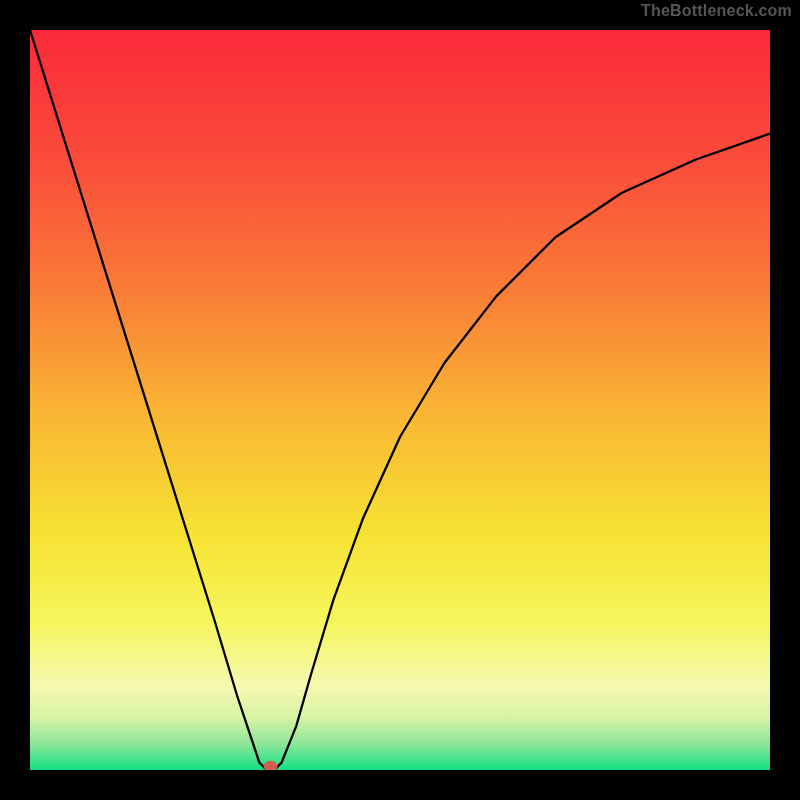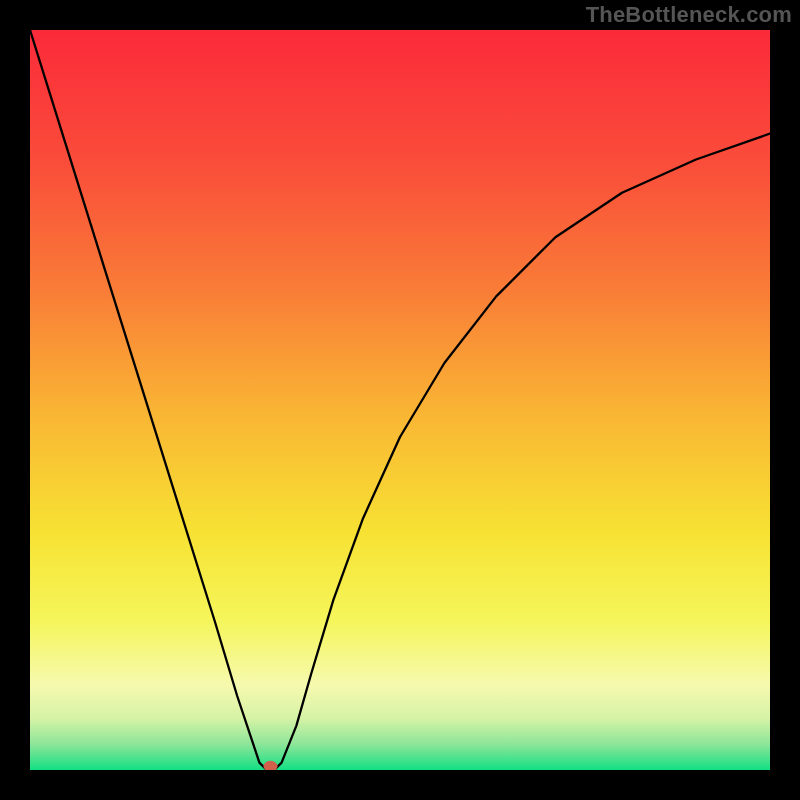--- a/index.html
+++ b/index.html
@@ -27,21 +27,21 @@
   .plot-svg {
     width: 740px;
     height: 740px;
     display: block;
   }
   .watermark {
     position: absolute;
     top: 2px;
     right: 8px;
     color: #555;
-    font-size: 22px;
+    font-size: 16px;
     font-weight: 600;
     letter-spacing: 0.2px;
     user-select: none;
   }
 </style>
 </head>
 <body>
 
 <div class="frame">
 

